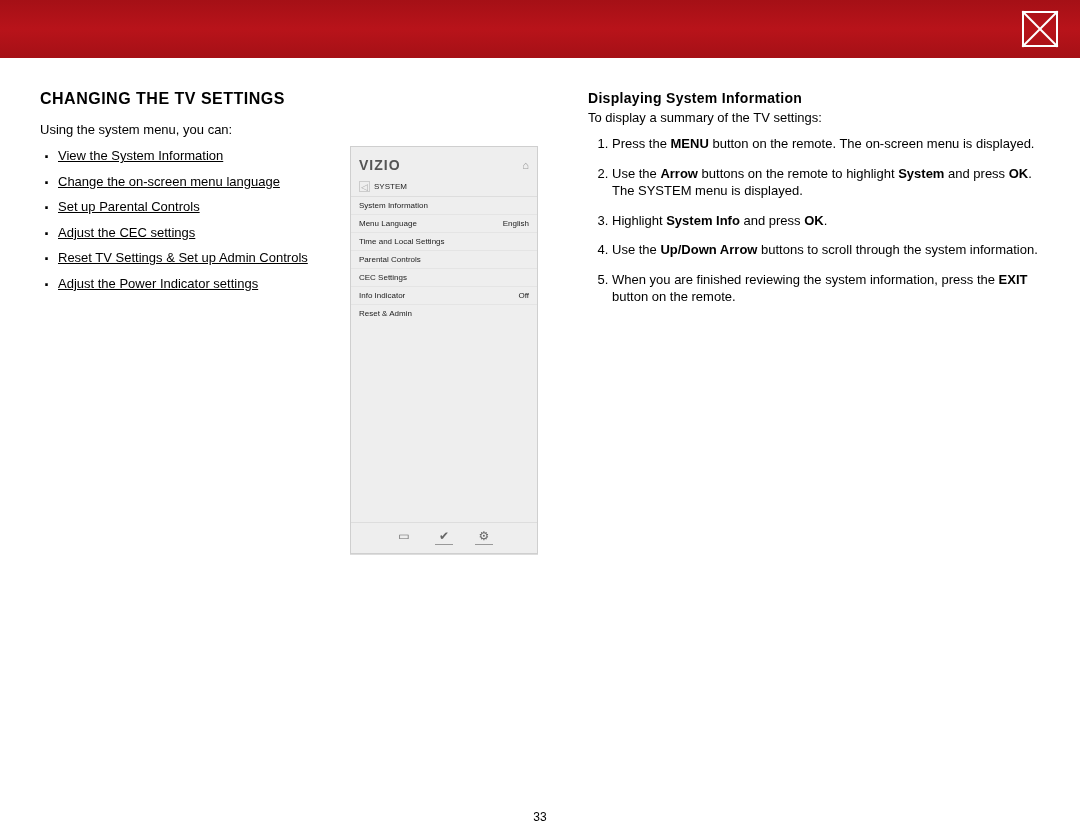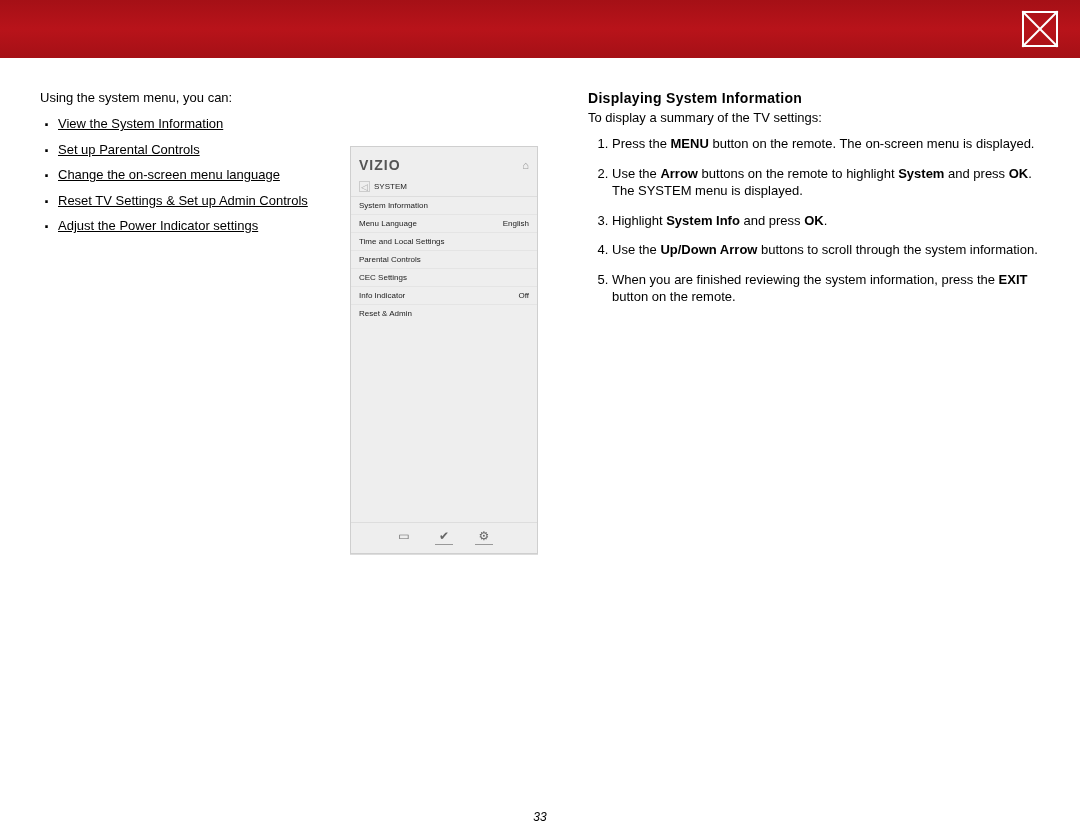--- a/index.html
+++ b/index.html
@@ -119,41 +119,42 @@
   }
   .osd-footer span { font-size: 12px; width: 18px; text-align: center; border-bottom: 1px solid #999; padding-bottom: 1px; }
   .osd-footer .wide { border-bottom: none; }
 
   .page-number {
     position: absolute;
     bottom: 10px;
     left: 50%;
     transform: translateX(-50%);
     font-size: 12px;
-    font-style: italic;
   }
 </style>
 </head>
 <body>
 
 <div class="header">
   <div class="header-chapter">
       <span></span>
     </div>
 </div>
 
 <div class="page">
   <div class="columns">
 
     <div class="col-left">
+      <h2 class="section-title">CHANGING THE TV SETTINGS</h2>
       <p class="intro">Using the system menu, you can:</p>
       <ul class="bullets" id="bullets">
           <li>View the System Information</li>
+          <li>Change the on-screen menu language</li>
           <li>Set up Parental Controls</li>
-          <li>Change the on-screen menu language</li>
+          <li>Adjust the CEC settings</li>
           <li>Reset TV Settings &amp; Set up Admin Controls</li>
           <li>Adjust the Power Indicator settings</li>
         </ul>
     </div>
 
     <div class="col-mid">
       <div class="osd">
         <div class="osd-top">
           <span class="osd-logo">VIZIO</span>
           <span class="osd-home">⌂</span>

